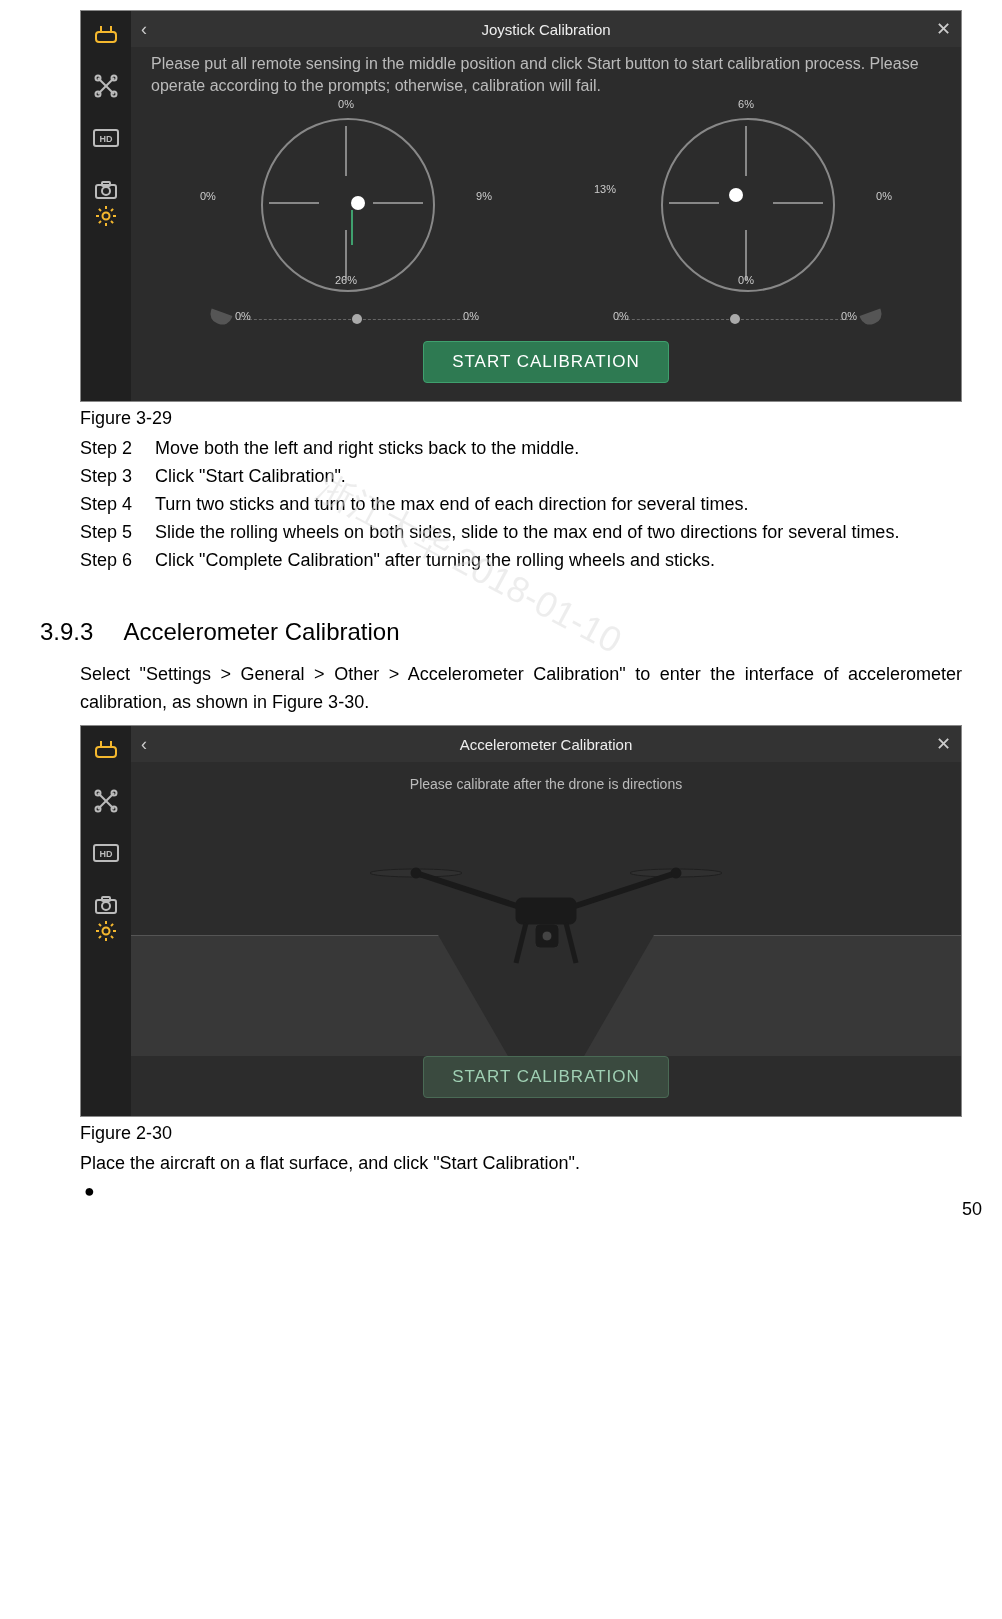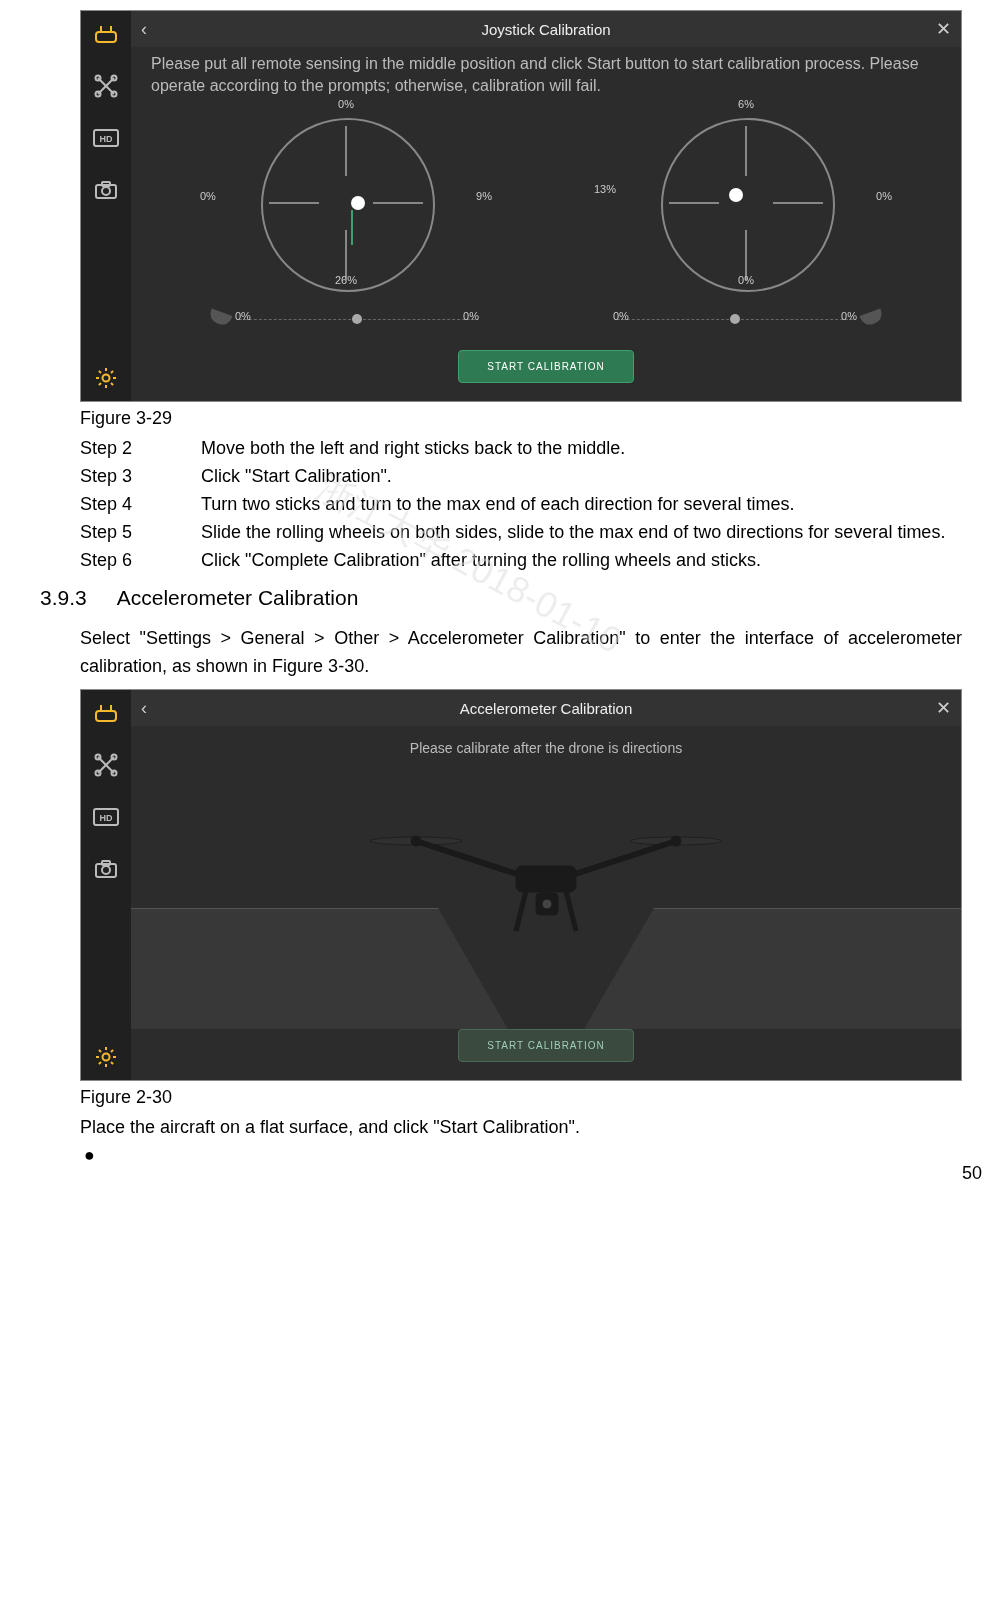--- a/index.html
+++ b/index.html
@@ -21,32 +21,31 @@
   .figure-caption {
     text-align: left;
     font-size: 18px;
     margin: 6px 0 6px 0;
   }
   .step-row {
     display: flex;
     font-size: 18px;
     line-height: 1.55;
     text-align: justify;
-    gap: 46px;
   }
   .step-label {
     flex: 0 0 75px;
   }
   .step-text {
     flex: 1;
   }
   .section-head {
-    font-size: 21px;
+    font-size: 24px;
     font-weight: normal;
-    margin: 12px 0 15px 0;
+    margin: 44px 0 15px 0;
     display: flex;
   }
   .section-num { margin-right: 30px; }
   .paragraph {
     font-size: 18px;
     line-height: 1.55;
     text-align: justify;
   }
   .bullet-row {
     display: flex;
@@ -68,21 +67,21 @@
     display: flex;
     height: 390px;
     position: relative;
     border: 1px solid #888;
   }
   .sidebar {
     width: 50px;
     background: #202020;
     display: flex;
     flex-direction: column;
-    justify-content: space-between;
+    justify-content: flex-start;
     padding: 10px 0;
     box-sizing: border-box;
     align-items: center;
   }
   .sidebar .icon {
     width: 26px;
     height: 26px;
     display: flex;
     align-items: center;
     justify-content: center;
@@ -123,21 +122,21 @@
   }
   .hint2 {
     font-size: 14px;
     color: #bbb;
     text-align: center;
     padding: 14px 20px 8px 20px;
   }
   .start-btn {
     background: #2e7a52;
     color: #fff;
-    font-size: 10px;
+    font-size: 17px;
     letter-spacing: 1px;
     padding: 10px 28px;
     border-radius: 4px;
     border: 1px solid #3fa06e;
     display: inline-block;
   }
   .start-btn.dim { background:#3a4a3f; color:#9fcfb3; border-color:#4a6a55;}
   .btn-wrap { text-align: center; margin-top: auto; padding-bottom: 18px; }
 
   

